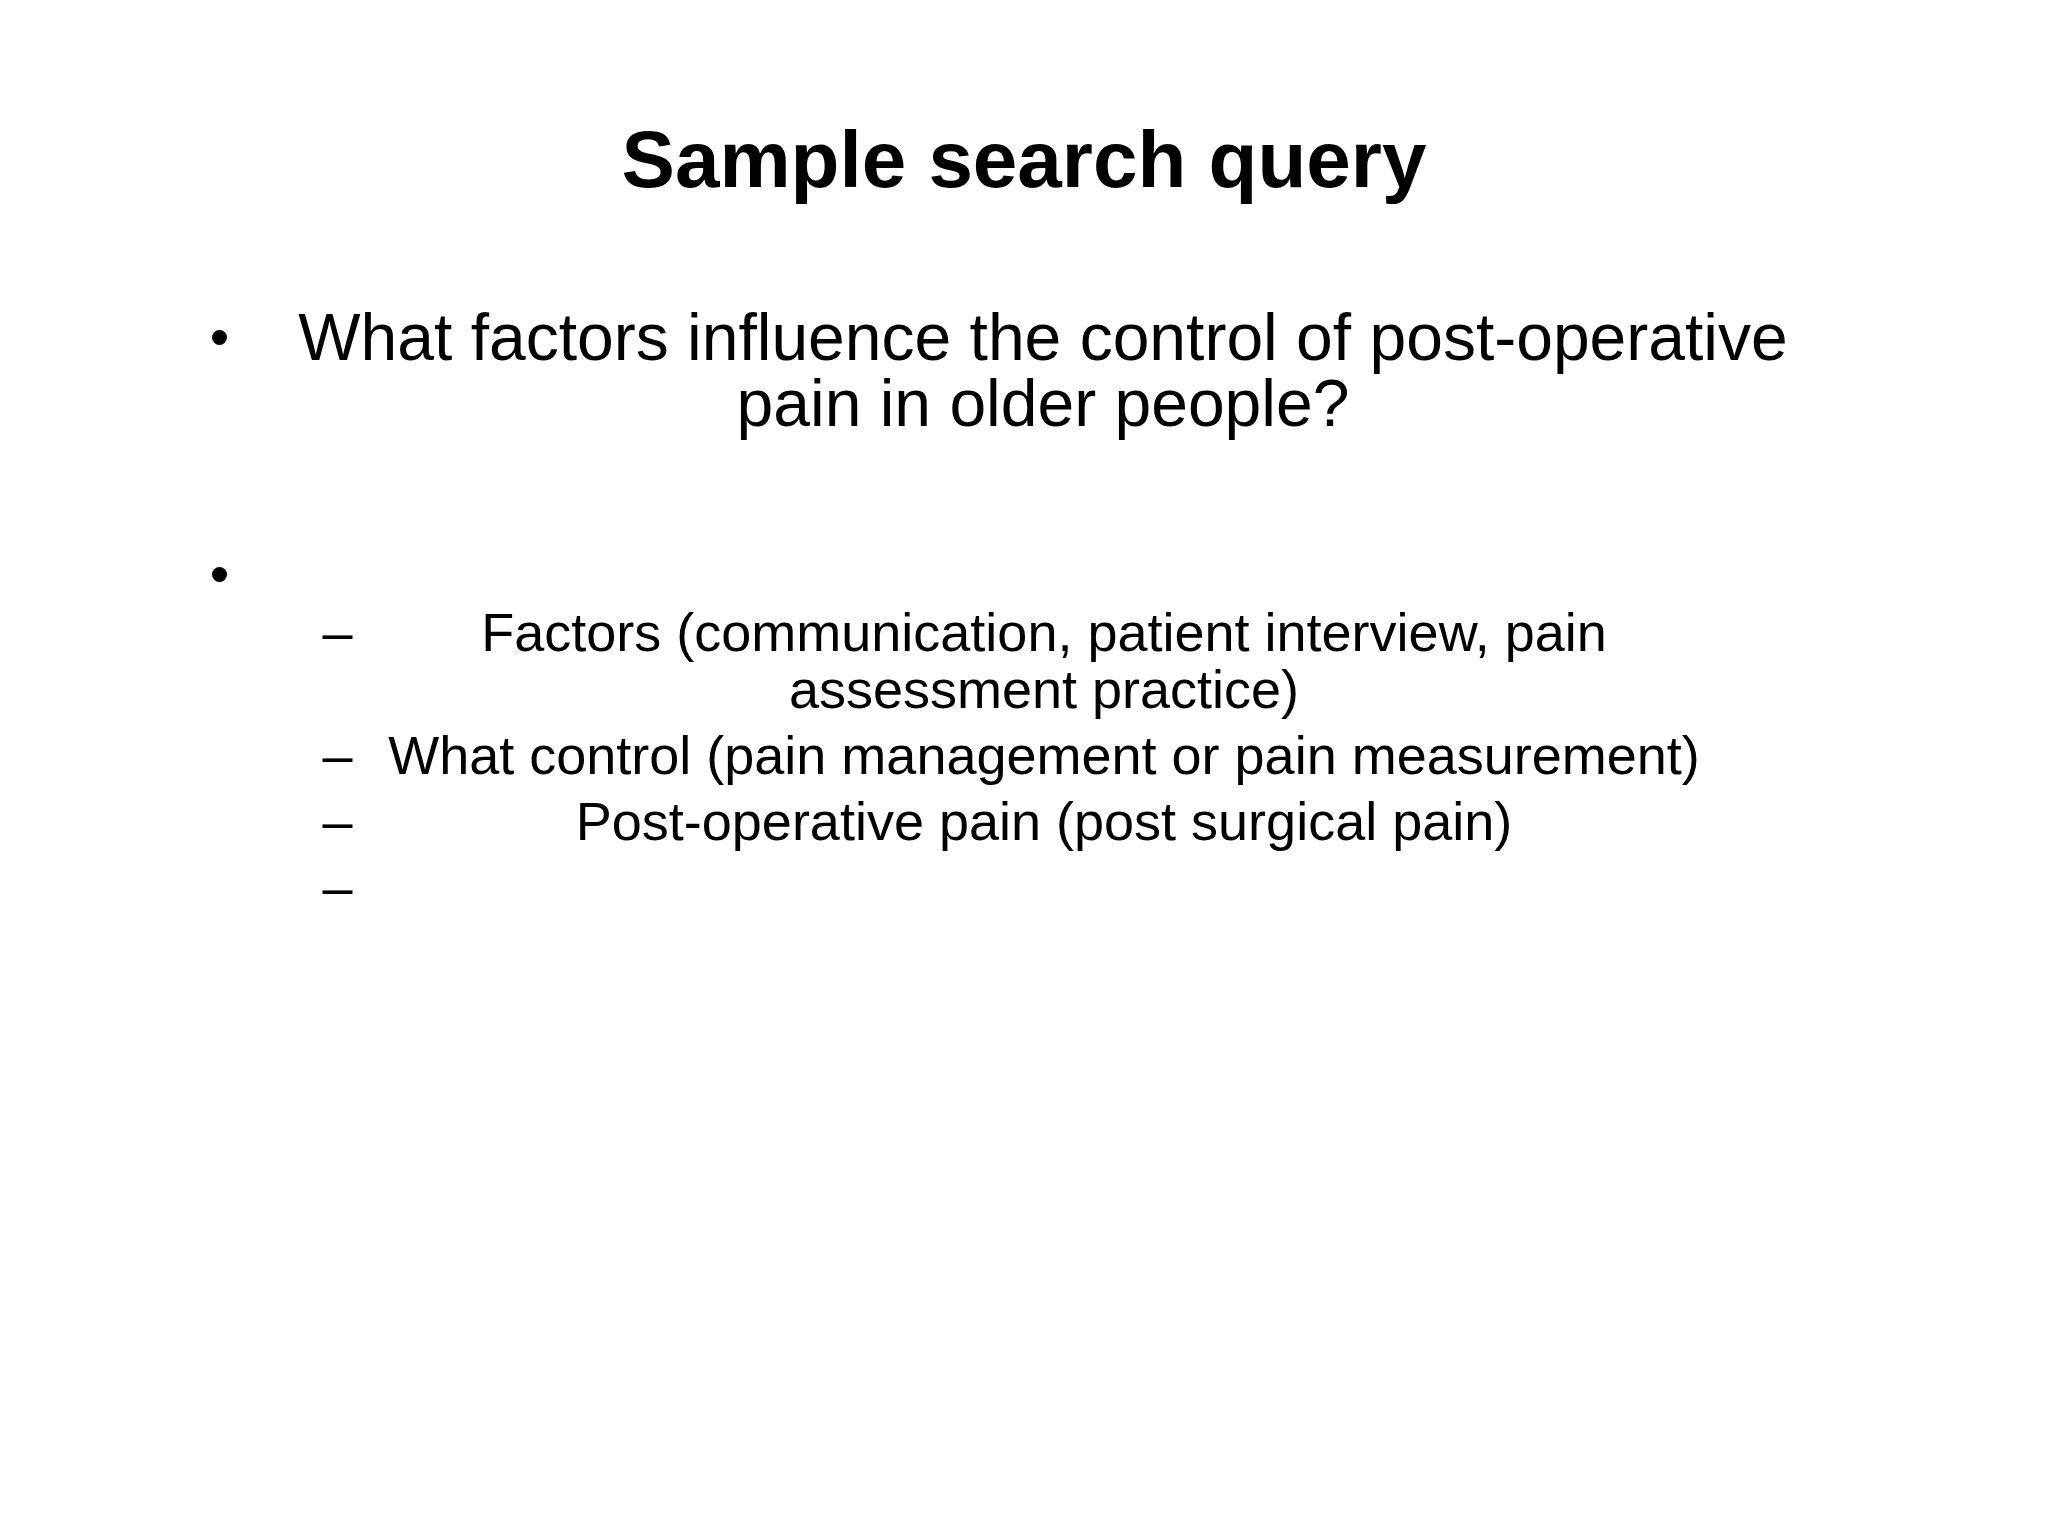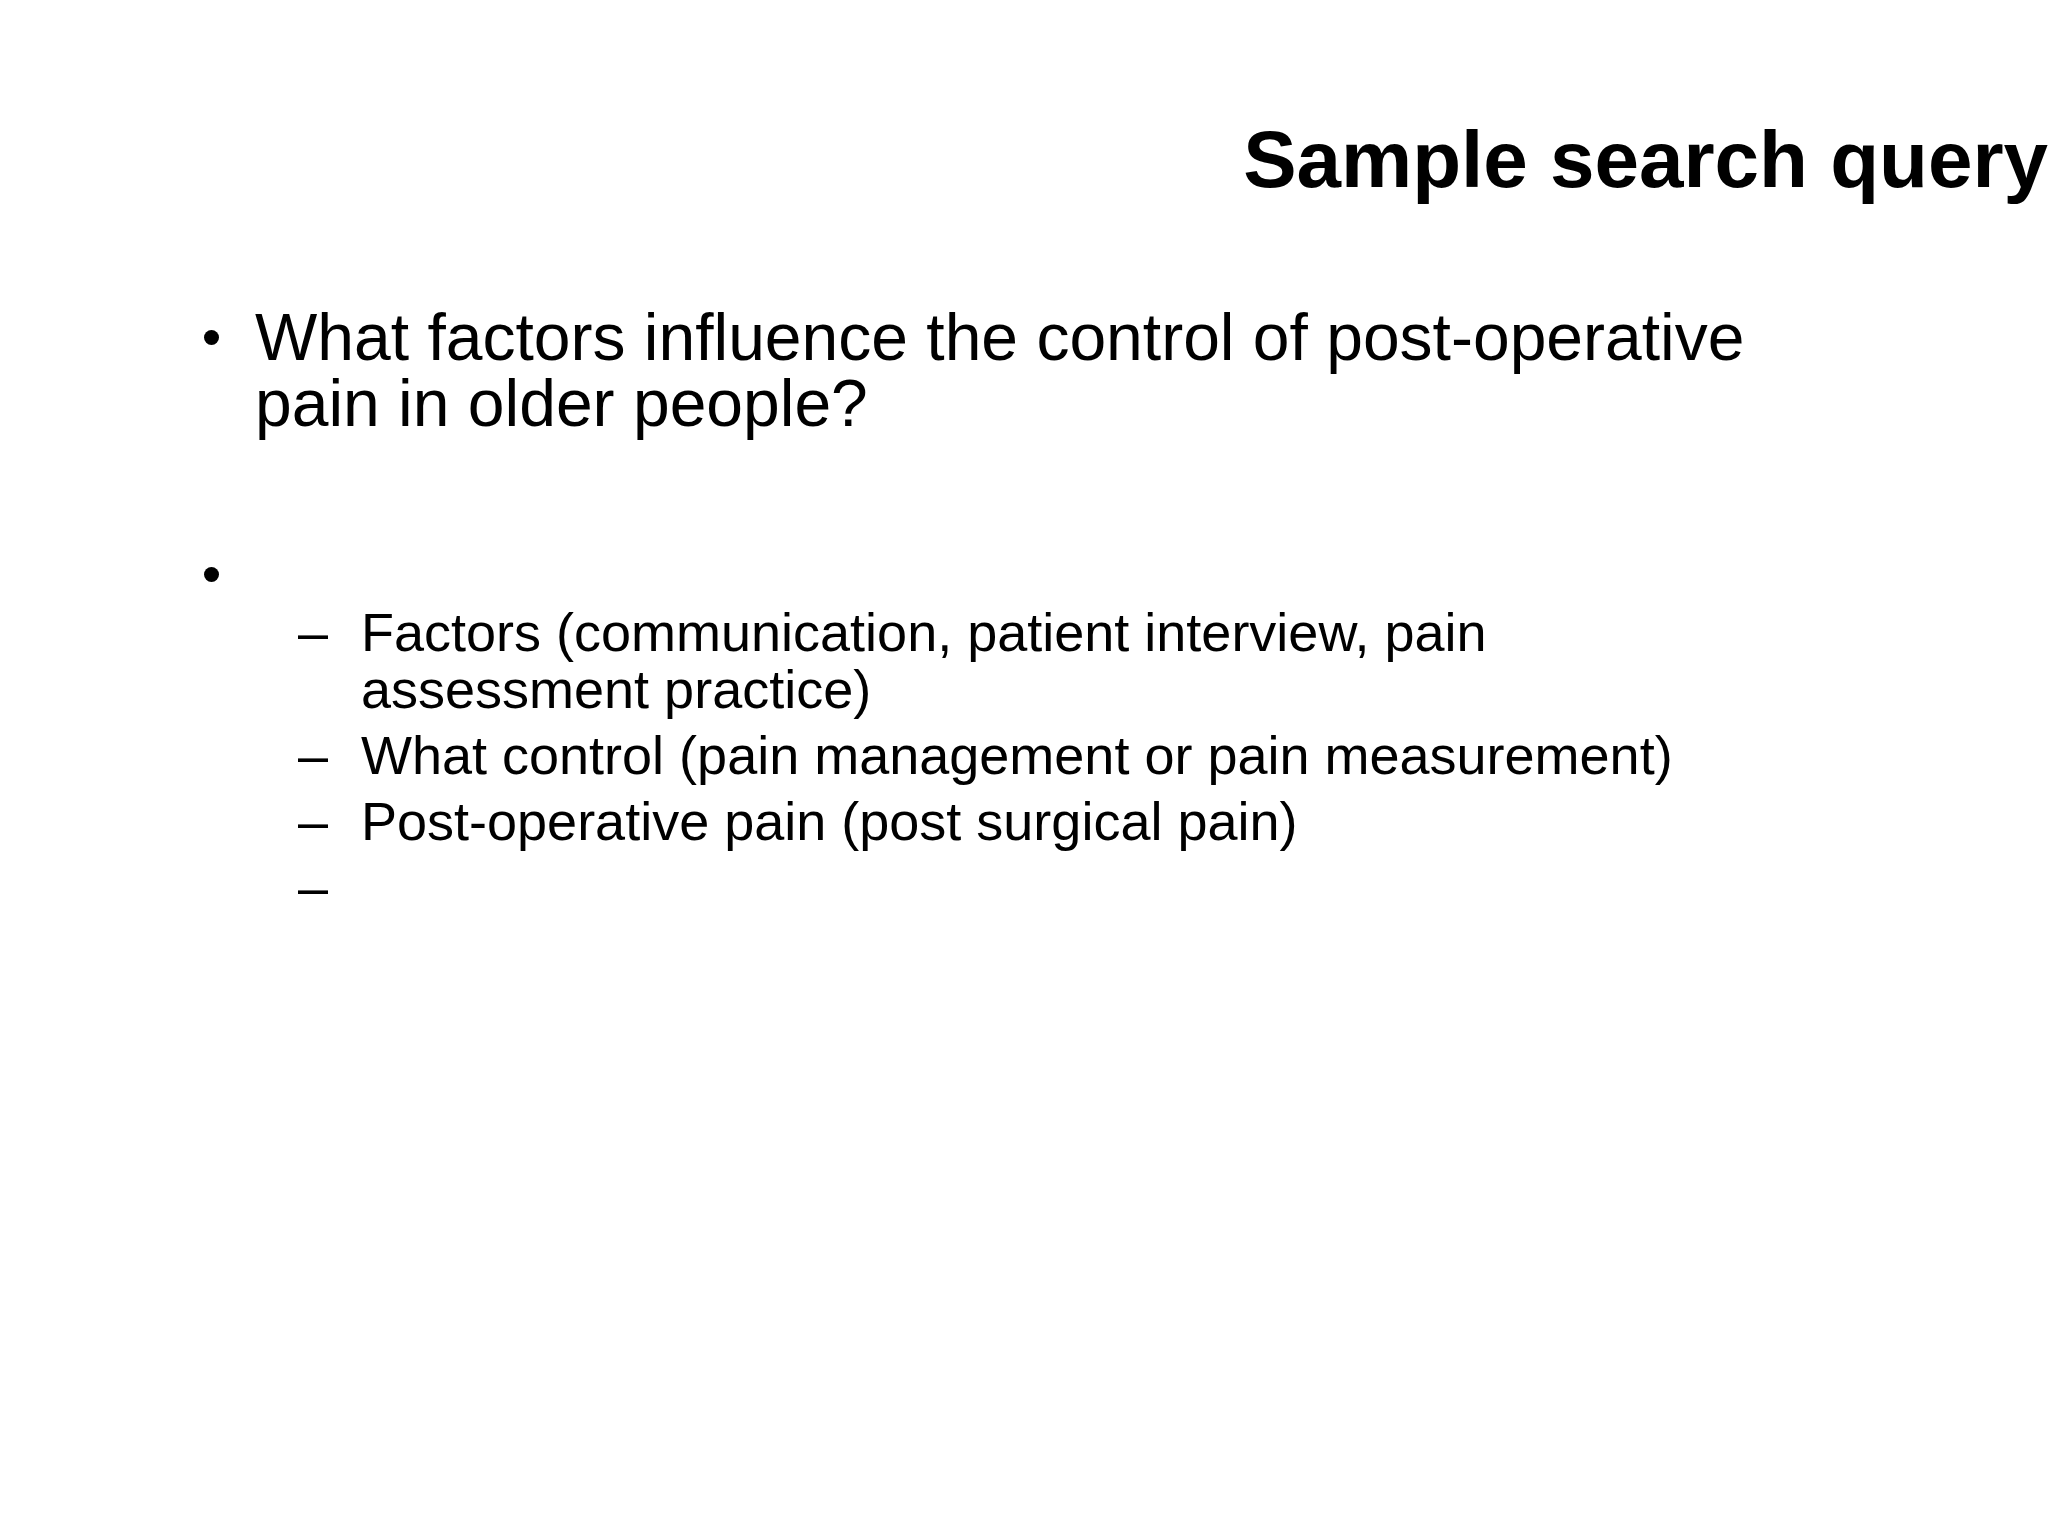--- a/index.html
+++ b/index.html
@@ -11,34 +11,35 @@
     position: relative;
     width: 2048px;
     height: 1536px;
     background: #ffffff;
     color: #000000;
     font-family: "Liberation Sans", sans-serif;
     overflow: hidden;
   }
   .slide-title {
     margin: 118px auto 0 auto;
-    text-align: right;
+    text-align: center;
     font-size: 80px;
     font-weight: bold;
     line-height: 1.05;
     letter-spacing: 0px;
   }
   .content {
     margin-left: 196px;
     margin-top: 102px;
   }
   ul.bullets {
     list-style: none;
-    margin: 8px;
+    margin: 16px;
     padding: 0;
+    text-align: center;
   }
   li.l1 {
     display: flex;
     align-items: flex-start;
     font-size: 66px;
     line-height: 66px;
   }
   li.l1 .marker {
     flex: 0 0 51px;
     width: 51px;

